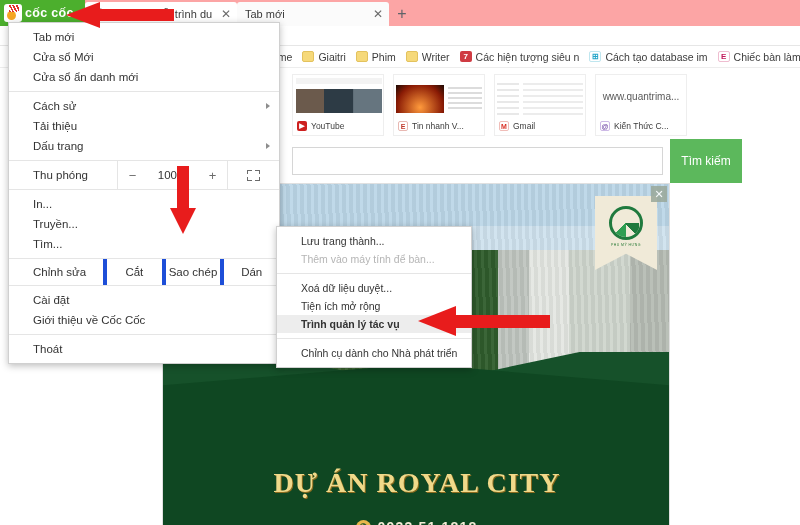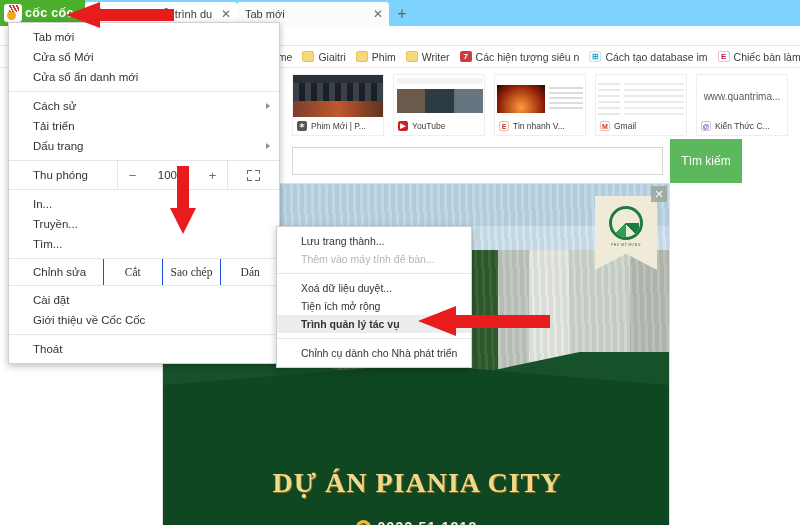--- a/index.html
+++ b/index.html
@@ -8,21 +8,21 @@
     width: 800px; height: 525px;
     font-family: "Liberation Sans", sans-serif;
     background: #ffffff;
     overflow: hidden;
     position: relative;
   }
 
   
   .tabstrip {
     position:absolute; left:0; top:0; width:800px; height:26px;
-    background:#7dd3fc;
+    background:#fca5a5;
     display:flex; align-items:flex-end;
   }
   .cc-logo {
     width:85px; height:26px; background:#4caf2d;
     display:flex; align-items:center; gap:3px; padding-left:4px;
     position:relative; z-index:3;
   }
   .cc-mark {
     width:18px; height:18px; background:#ffffff; border-radius:3px;
     position:relative; flex:0 0 auto;
@@ -225,21 +225,21 @@
   .fs-icon i:nth-child(1){ left:0;top:0;border-right:none;border-bottom:none;}
   .fs-icon i:nth-child(2){ right:0;top:0;border-left:none;border-bottom:none;}
   .fs-icon i:nth-child(3){ left:0;bottom:0;border-right:none;border-top:none;}
   .fs-icon i:nth-child(4){ right:0;bottom:0;border-left:none;border-top:none;}
 
   .editrow { height:28px; display:flex; align-items:stretch;
     border-top:1px solid #e5e5e5; border-bottom:1px solid #e5e5e5; margin:4px 0; }
   .editrow > div { display:flex; align-items:center; justify-content:center;
     font-size:11.5px; color:#333; cursor:pointer; }
   .er-label { flex:0 0 94px; justify-content:flex-start !important; padding-left:24px; }
-  .er-cell { flex:1; border-left:1px solid #1d4ed8;font-family:Liberation Serif, serif; }
+  .er-cell { flex:1; border-left:4px solid #1d4ed8; }
 
   
   .submenu {
     position:absolute; left:276px; top:226px; width:196px;
     background:#ffffff; border:1px solid #d0d0d0;
     box-shadow:0 2px 7px rgba(0,0,0,.26);
     font-size:10.5px; color:#333; z-index:60; padding:5px 0;
   }
   .smi { height:18px; display:flex; align-items:center; padding:0 8px 0 24px;
     cursor:pointer; white-space:nowrap;text-align:center; }
@@ -324,29 +324,20 @@
     <span class="bm-ico pink">E</span>
     <span class="bm-label">Chiếc bàn làm việc si</span>
   </div>
 </div>
 
 <div class="ntp">
 
   <div class="thumbrow">
     <div class="thumb">
       <div class="thumb-img">
-          <div class="img-phim"></div>
-        </div>
-      <div class="thumb-cap">
-        <span class="tc-ico" style="background:#555">✶</span>
-        <span>Phim Mới | P...</span>
-      </div>
-    </div>
-    <div class="thumb">
-      <div class="thumb-img">
           <div class="img-yt"></div>
         </div>
       <div class="thumb-cap">
         <span class="tc-ico" style="background:#cd201f">▶</span>
         <span>YouTube</span>
       </div>
     </div>
     <div class="thumb">
       <div class="thumb-img">
           <div class="img-tin"></div>
@@ -385,21 +376,21 @@
     <div class="hero-photo"></div>
     <div class="hero-logo">
       <div class="hl-circle">
           <div class="hl-m"></div>
         </div>
       <div class="hl-txt">PHÚ MỸ HƯNG</div>
     </div>
     <div class="hero-corner">✕</div>
     <div class="hero-green"></div>
     <div class="hero-green2"></div>
-    <div class="hero-t2">DỰ ÁN PIANIA CITY</div>
+    <div class="hero-t2">DỰ ÁN ROYAL CITY</div>
     <div class="hero-phone">
       <span class="ph-ico">✆</span>
       <span>0933 51 1818</span>
     </div>
   </div>
 
 </div>
 
 <div class="menu">
 
@@ -413,21 +404,21 @@
     <span>Cửa sổ ẩn danh mới</span>
   </div>
 
   <div class="msep"></div>
 
   <div class="mi">
     <span>Cách sử</span>
     <span class="caret"></span>
   </div>
   <div class="mi">
-    <span>Tải triển</span>
+    <span>Tải thiệu</span>
   </div>
   <div class="mi">
     <span>Dấu trang</span>
     <span class="caret"></span>
   </div>
 
   <div class="zoomrow">
     <div class="zoom-label">Thu phóng</div>
     <div class="zoom-ctl">
       <span class="zoom-btn">−</span>

